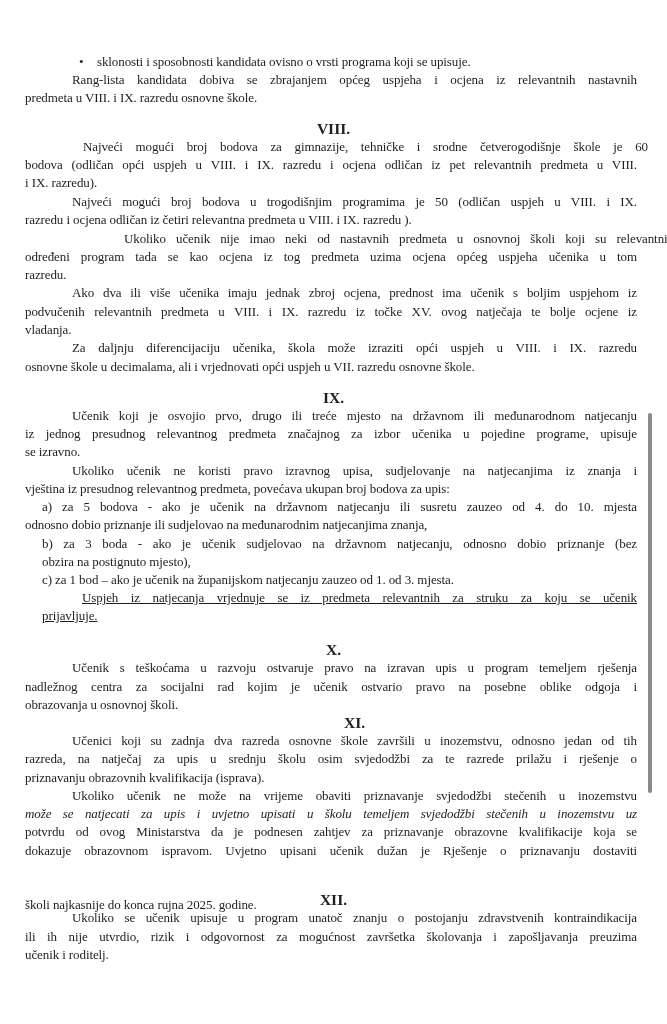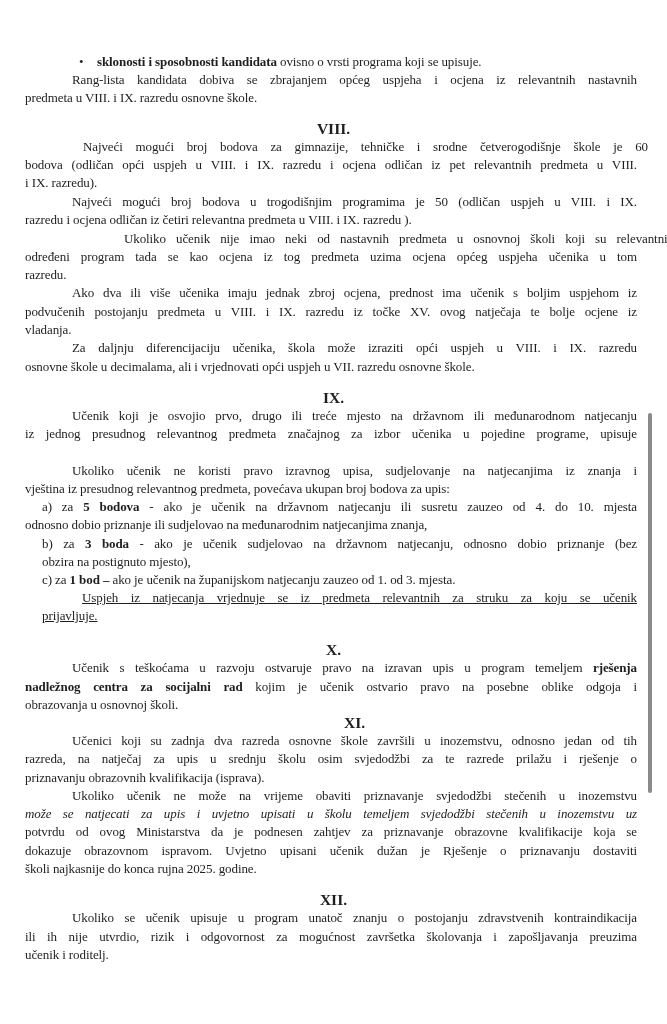--- a/index.html
+++ b/index.html
@@ -8,21 +8,21 @@
     font-family: "Liberation Serif", "DejaVu Serif", serif; color: #1e1e1e;
   }
   .page { position: absolute; left: 0; top: 0; width: 667px; height: 1024px; }
   .line {
     position: absolute; left: 25px; width: 612px; font-size: 13px; line-height: 19px;
     white-space: nowrap; letter-spacing: -0.1px;
   }
   .just { text-align: justify; text-align-last: justify; }
   .heading { position: absolute; left: 0; width: 667px; text-align: center; font-weight: bold; font-size: 15.5px; line-height: 19px; }
   .bullet { position: absolute; left: 54px; top: 0; }
-  b { font-weight: bold; }
+  b { font-weight: normal; }
   u { text-decoration: underline; }
   .scrollbar { position: absolute; left: 648px; top: 413px; width: 4px; height: 380px; background: #8a8a8a; border-radius: 2px; }
 </style>
 </head>
 <body>
 
 <div class="page">
 
   <div class="line" style="top:52px;">
     <span class="bullet">•</span>
@@ -36,28 +36,29 @@
   <div class="heading" style="top:119px;">VIII.</div>
   <div class="line just" style="top:137px; left:72px; width:565px;margin-left:11px;">Najveći mogući broj bodova za gimnazije, tehničke i srodne četverogodišnje škole je 60</div>
   <div class="line just" style="top:155px;">bodova (odličan opći uspjeh u VIII. i IX. razredu i ocjena odličan iz pet relevantnih predmeta u VIII.</div>
   <div class="line" style="top:173px;">i IX. razredu).</div>
   <div class="line just" style="top:192px; left:72px; width:565px;">Najveći mogući broj bodova u trogodišnjim programima je 50 (odličan uspjeh u VIII. i IX.</div>
   <div class="line" style="top:210px;">razredu i ocjena odličan iz četiri relevantna predmeta u VIII. i IX. razredu ).</div>
   <div class="line just" style="top:229px; left:76px; width:565px;margin-left:48px;">Ukoliko učenik nije imao neki od nastavnih predmeta u osnovnoj školi koji su relevantni za</div>
   <div class="line just" style="top:247px;">određeni program tada se kao ocjena iz tog predmeta uzima ocjena općeg uspjeha učenika u tom</div>
   <div class="line" style="top:265px;">razredu.</div>
   <div class="line just" style="top:283px; left:72px; width:565px;">Ako dva ili više učenika imaju jednak zbroj ocjena, prednost ima učenik s boljim uspjehom iz</div>
-  <div class="line just" style="top:302px;">podvučenih postojanju predmeta u VIII. i IX. razredu iz točke XV. ovog natječaja te bolje ocjene iz</div>
+  <div class="line just" style="top:302px;">podvučenih relevantnih predmeta u VIII. i IX. razredu iz točke XV. ovog natječaja te bolje ocjene iz</div>
   <div class="line" style="top:320px;">vladanja.</div>
   <div class="line just" style="top:338px; left:72px; width:565px;">Za daljnju diferencijaciju učenika, škola može izraziti opći uspjeh u VIII. i IX. razredu</div>
   <div class="line" style="top:357px;">osnovne škole  u decimalama, ali i vrjednovati opći uspjeh u VII. razredu osnovne škole.</div>
 
   <div class="heading" style="top:388px;">IX.</div>
   <div class="line just" style="top:406px; left:72px; width:565px;">Učenik koji je osvojio prvo, drugo ili treće mjesto na državnom ili međunarodnom natjecanju</div>
   <div class="line just" style="top:424px;">iz jednog presudnog relevantnog predmeta značajnog za izbor učenika u pojedine programe, upisuje</div>
+  <div class="line" style="top:442px;">se izravno.</div>
   <div class="line just" style="top:461px; left:72px; width:565px;">Ukoliko učenik ne koristi pravo izravnog upisa, sudjelovanje na natjecanjima iz znanja i</div>
   <div class="line" style="top:479px;">vještina iz presudnog relevantnog predmeta, povećava ukupan broj bodova za upis:</div>
 
   <div class="line just" style="top:497px; left:42px; width:595px;">
     <span>a) za </span><b>5 bodova</b><span> - ako je učenik na državnom natjecanju ili susretu zauzeo od 4. do 10. mjesta</span>
   </div>
   <div class="line" style="top:515px;">odnosno dobio priznanje ili sudjelovao na međunarodnim natjecanjima znanja,</div>
 
   <div class="line just" style="top:534px; left:42px; width:595px;">
     <span>b) za </span><b>3 boda</b><span> - ako je učenik sudjelovao na državnom natjecanju, odnosno dobio priznanje (bez</span>
@@ -80,21 +81,21 @@
   <div class="line" style="top:695px;">obrazovanja u osnovnoj školi.</div>
 
   <div class="heading" style="top:713px;margin-left:21px;">XI.</div>
   <div class="line just" style="top:731px; left:72px; width:565px;">Učenici koji su zadnja dva razreda osnovne škole završili u inozemstvu, odnosno jedan od tih</div>
   <div class="line just" style="top:749px;">razreda, na natječaj za upis u srednju školu osim svjedodžbi za te razrede prilažu i rješenje o</div>
   <div class="line just" style="top:786px; left:72px; width:565px;">Ukoliko učenik ne može na vrijeme obaviti priznavanje svjedodžbi stečenih u inozemstvu</div>
   <div class="line" style="top:768px;">priznavanju obrazovnih kvalifikacija (isprava).</div>
   <div class="line just" style="top:804px;font-style:italic;">može se natjecati za upis i uvjetno upisati u školu temeljem svjedodžbi stečenih u inozemstvu uz</div>
   <div class="line just" style="top:822px;">potvrdu od ovog Ministarstva da je podnesen zahtjev za priznavanje obrazovne kvalifikacije koja se</div>
   <div class="line just" style="top:841px;">dokazuje obrazovnom ispravom. Uvjetno upisani učenik dužan je Rješenje o priznavanju dostaviti</div>
-  <div class="line" style="top:859px;">školi najkasnije do konca rujna 2025. godine.</div>
+  <div class="line" style="top:895px;">školi najkasnije do konca rujna 2025. godine.</div>
 
   <div class="heading" style="top:890px;">XII.</div>
   <div class="line just" style="top:908px; left:72px; width:565px;">Ukoliko se učenik upisuje u program unatoč znanju o postojanju zdravstvenih kontraindikacija</div>
   <div class="line just" style="top:927px;">ili ih nije utvrdio, rizik i odgovornost za mogućnost završetka školovanja i zapošljavanja preuzima</div>
   <div class="line" style="top:945px;">učenik i roditelj.</div>
 
 </div>
 
 <div class="scrollbar"></div>
 

